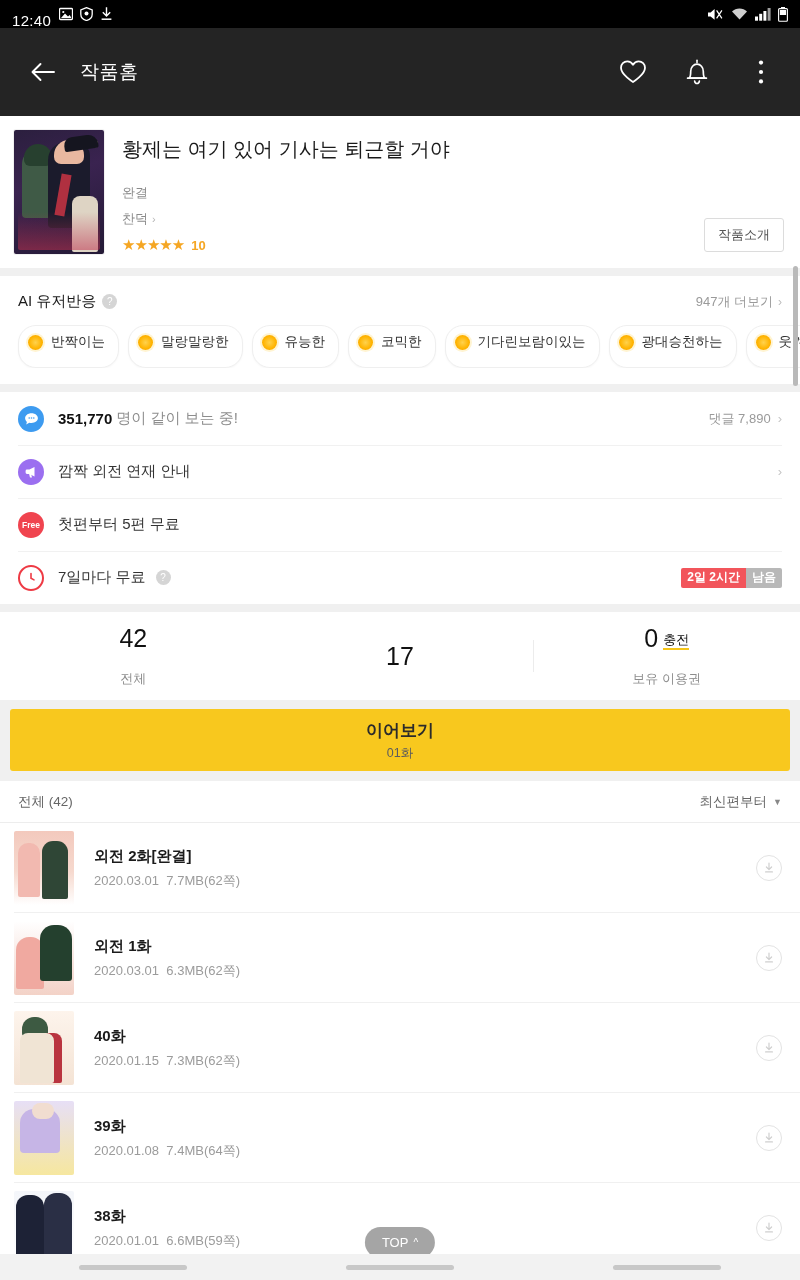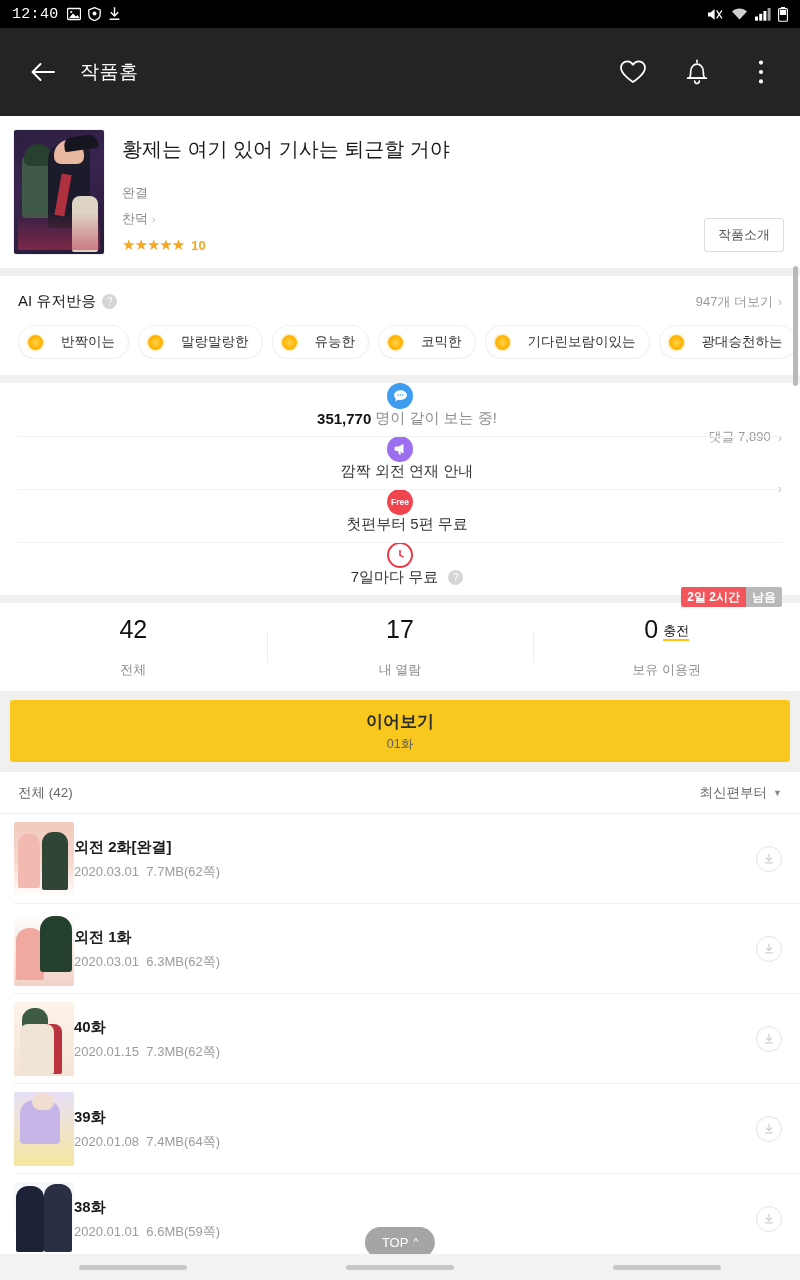--- a/index.html
+++ b/index.html
@@ -5,22 +5,22 @@
   * { margin:0; padding:0; box-sizing:border-box; }
   html, body {
     width:800px; height:1280px;
     font-family:"Liberation Sans","DejaVu Sans",sans-serif;
     background:#ffffff; overflow:hidden;
   }
   #app { position:relative; width:800px; height:1280px; background:#f0f0f0; }
 
   
   .statusbar {
-    height:28px; background:#000; display:flex; align-items:center;
-    padding:12px 12px; color:#fff; font-size:15px;font-family:Liberation Mono, monospace;
+    height:28px; background:#000; display:flex; 
+    padding:12px 12px; color:#fff; font-size:15px;
   }
   .sb-time { font-size:15px; letter-spacing:.3px; margin-right:8px; }
   .sb-left-icons { display:flex; align-items:center; gap:7px; }
   .sb-spacer { flex:1; }
   .sb-right-icons { display:flex; align-items:center; gap:7px; }
   .sb-ic { display:inline-flex; align-items:center; justify-content:center; }
 
   
   .appbar {
     height:88px; background:#242424; display:flex; align-items:center;
@@ -79,34 +79,34 @@
   .ai-title { font-size:15px; color:#1a1a1a; }
   .help-ic {
     width:15px; height:15px; border-radius:50%; background:#d5d5d5; color:#fff;
     font-size:10px; display:inline-flex; align-items:center; justify-content:center;
     margin-left:6px; cursor:pointer;
   }
   .ai-more { margin-left:auto; font-size:13px; color:#9a9a9a; display:flex; align-items:center; gap:5px; cursor:pointer; }
   .ai-more .chev { color:#bdbdbd; font-size:12px; }
   .tagrow { display:flex; gap:9px; padding:0 18px; overflow:hidden; }
   .tag {
-    display:inline-flex; align-items:center; gap:18px; flex:0 0 auto;
-    border:1px solid #efefef; border-radius:18px; padding:7px 13px 7px 9px;
+    display:inline-flex; align-items:center; gap:8px; flex:0 0 auto;
+    border:1px solid #efefef; border-radius:18px; padding:7px 13px 16px 9px;
     font-size:13.5px; color:#333; background:#fff; white-space:nowrap; cursor:pointer;
     box-shadow:0 1px 2px rgba(0,0,0,.03);
   }
   .tag-dot {
     width:15px; height:15px; border-radius:50%;
     background:radial-gradient(circle at 50% 50%, #ffd24d 0%, #ffb300 60%, #f5a100 100%);
     box-shadow:0 0 0 2px #fff4d2; flex:0 0 15px;
   }
 
   
   .inforows { background:#fff; }
-  .irow { display:flex; align-items:center; height:53px; padding:0 18px; cursor:pointer; position:relative;flex-direction:column; }
+  .irow { display:flex; align-items:center; height:53px; padding:0 18px; cursor:pointer; position:relative; }
   .irow + .irow::before { content:""; position:absolute; left:18px; right:18px; top:0; height:1px; background:#f1f1f1; }
   .ic-circle { width:26px; height:26px; border-radius:50%; display:flex; align-items:center; justify-content:center; flex:0 0 26px; }
   .ic-chat { background:#3d9bf0; }
   .ic-mega { background:#9b6ff0; }
   .ic-free { background:#f0444f; color:#fff; font-size:8.5px; font-weight:700; font-family:inherit; }
   .ic-clock { background:#fff; border:2px solid #ee3a44; }
   .irow-txt { margin-left:14px; font-size:15px; color:#333; display:flex; align-items:center; gap:4px; }
   .irow-txt b { font-weight:700; color:#111; }
   .irow-txt .light { color:#8d8d8d; }
   .irow-right { margin-left:auto; display:flex; align-items:center; gap:7px; font-size:13px; color:#9a9a9a; }
@@ -136,21 +136,21 @@
   .listhead { background:#fff; display:flex; align-items:center; height:42px; padding:0 18px; position:relative; }
   .listhead::after { content:""; position:absolute; left:0; right:0; bottom:0; height:1px; background:#ededed; }
   .listhead-left { font-size:13.5px; color:#666; }
   .listhead-right { margin-left:auto; font-size:13.5px; color:#666; display:flex; align-items:center; gap:6px; cursor:pointer; }
   .caret { font-size:9px; color:#888; }
 
   .eplist { background:#fff; }
   .ep { display:flex; align-items:center; height:90px; padding:0 18px 0 14px; position:relative; cursor:pointer; }
   .ep::after { content:""; position:absolute; left:14px; right:0; bottom:0; height:1px; background:#f0f0f0; }
   .ep-thumb { width:60px; height:74px; flex:0 0 60px; border-radius:2px; overflow:hidden; position:relative; background:#eee; }
-  .ep-info { }
+  .ep-info { margin-left:20px; }
   .ep-title { font-size:15px; color:#1b1b1b; font-weight:700; }
   .ep-sub { font-size:13px; color:#9b9b9b; margin-top:6px; }
   .ep-dl { margin-left:auto; width:26px; height:26px; border-radius:50%; border:1px solid #e3e3e3;
            display:flex; align-items:center; justify-content:center; color:#d2d2d2; cursor:pointer; }
 
   
   .t1 { background:linear-gradient(180deg,#f3c9bd 0%,#f6d9ce 55%,#ffffff 100%); }
   .t1::before { content:""; position:absolute; left:4px; top:12px; width:22px; height:54px; background:#f2b9b0; border-radius:10px 10px 2px 2px; }
   .t1::after { content:""; position:absolute; left:28px; top:10px; width:26px; height:58px; background:#2f4636; border-radius:11px 11px 2px 2px; }
   .t2 { background:linear-gradient(180deg,#ffffff 0%,#f7e3dd 60%,#f3d2c7 100%); }
@@ -413,21 +413,20 @@
 
     <div class="gap"></div>
 
     <div class="card stats">
       <div class="stat">
         <div class="stat-num">42</div>
         <div class="stat-lbl">전체</div>
       </div>
       <div class="stat">
         <div class="stat-num">17</div>
-        <div class="stat-lbl">내 열람</div>
       </div>
       <div class="stat">
         <div class="stat-num">
           <span>0</span><span class="charge">충전</span>
         </div>
         <div class="stat-lbl">보유 이용권</div>
       </div>
     </div>
 
     <div class="cta-wrap">

